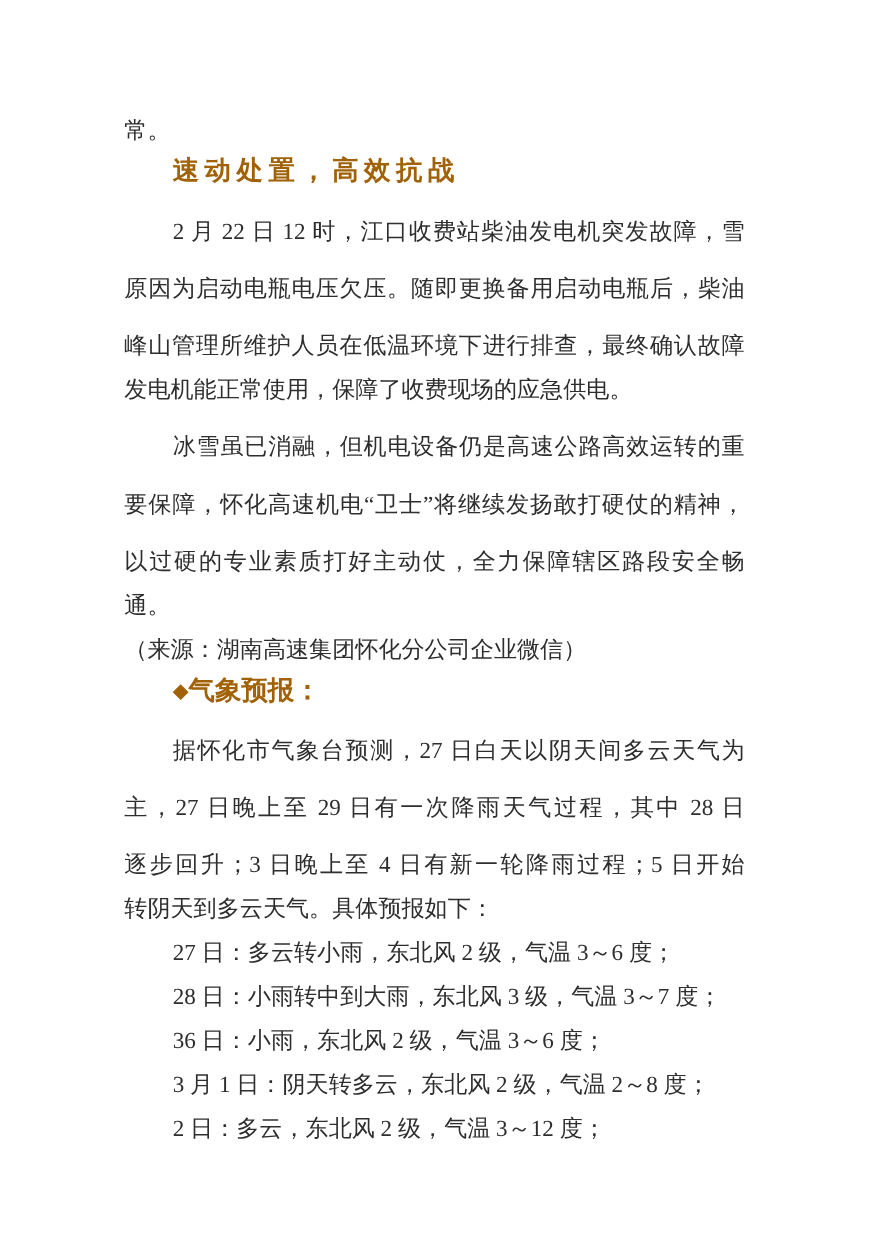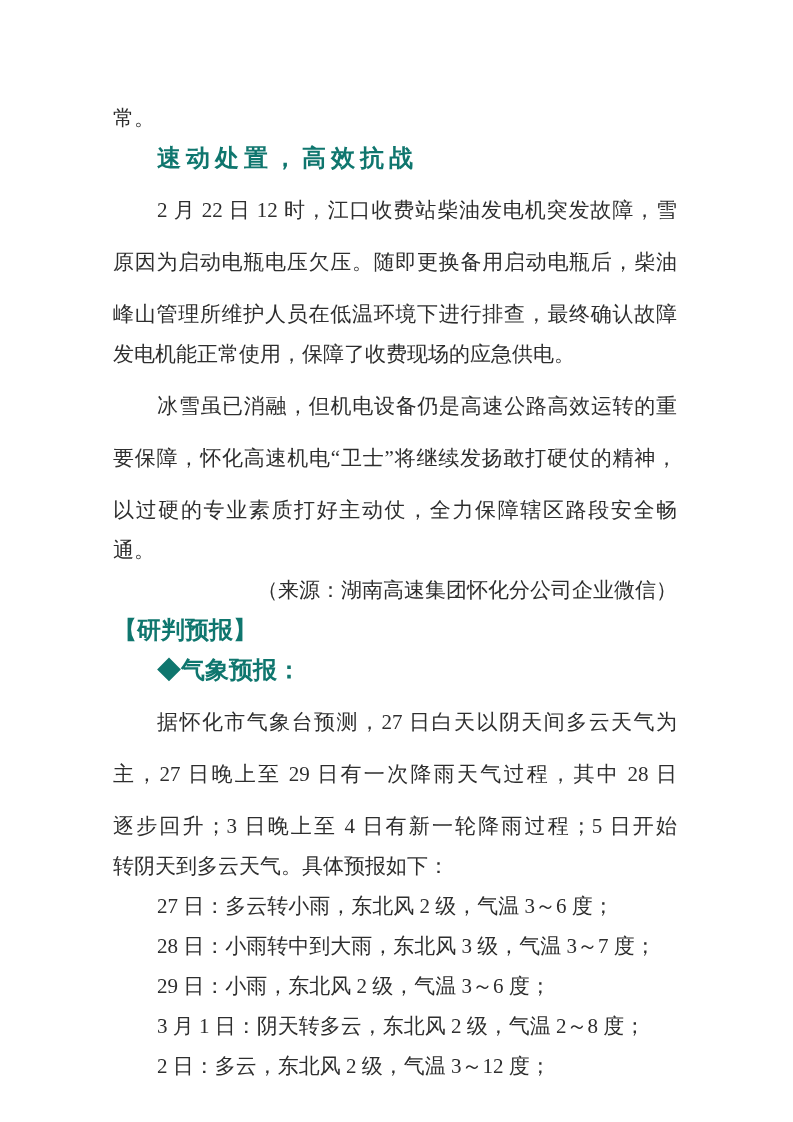--- a/index.html
+++ b/index.html
@@ -21,54 +21,53 @@
     width: 564px;
   }
   .line {
     height: 40px;
     line-height: 40px;
     font-family: "Liberation Serif", "DejaVu Serif", serif;
     font-size: 21px;
     color: #2e2e2e;
   }
   .style-heading {
-    font-family: Liberation Serif, serif;
+    font-family: Liberation Mono, monospace;
     font-weight: bold;
     font-size: 24px;
-    color: #0f766e;
+    color: #a16207;
   }
   .style-title {
     letter-spacing: 5px;
   }
   .align-left { white-space: nowrap; text-align: left; }
-  .align-right { white-space: nowrap; text-align: right; }
+  .align-right { white-space: nowrap; }
   .align-justify { text-align: justify; text-align-last: justify; margin-top: 12px; }
   .indent-1 { padding-left: 44px; }
 </style>
 </head>
 <body>
 
 <div class="page">
   <div class="content" id="doc-lines">
       <div class="line align-left">常。</div>
       <div class="line align-left style-heading style-title indent-1">速动处置，高效抗战</div>
       <div class="line align-justify indent-1">2 月 22 日 12 时，江口收费站柴油发电机突发故障，雪</div>
       <div class="line align-justify">原因为启动电瓶电压欠压。随即更换备用启动电瓶后，柴油</div>
       <div class="line align-justify">峰山管理所维护人员在低温环境下进行排查，最终确认故障</div>
       <div class="line align-left">发电机能正常使用，保障了收费现场的应急供电。</div>
       <div class="line align-justify indent-1">冰雪虽已消融，但机电设备仍是高速公路高效运转的重</div>
       <div class="line align-justify">要保障，怀化高速机电“卫士”将继续发扬敢打硬仗的精神，</div>
       <div class="line align-justify">以过硬的专业素质打好主动仗，全力保障辖区路段安全畅</div>
       <div class="line align-left">通。</div>
       <div class="line align-right">（来源：湖南高速集团怀化分公司企业微信）</div>
-      <div class="line align-left style-heading">【研判预报】</div>
       <div class="line align-left style-heading indent-1">◆气象预报：</div>
       <div class="line align-justify indent-1">据怀化市气象台预测，27 日白天以阴天间多云天气为</div>
       <div class="line align-justify">主，27 日晚上至 29 日有一次降雨天气过程，其中 28 日</div>
       <div class="line align-justify">逐步回升；3 日晚上至 4 日有新一轮降雨过程；5 日开始</div>
       <div class="line align-left">转阴天到多云天气。具体预报如下：</div>
       <div class="line align-left indent-1">27 日：多云转小雨，东北风 2 级，气温 3～6 度；</div>
       <div class="line align-left indent-1">28 日：小雨转中到大雨，东北风 3 级，气温 3～7 度；</div>
-      <div class="line align-left indent-1">29 日：小雨，东北风 2 级，气温 3～6 度；</div>
+      <div class="line align-left indent-1">36 日：小雨，东北风 2 级，气温 3～6 度；</div>
       <div class="line align-left indent-1">3 月 1 日：阴天转多云，东北风 2 级，气温 2～8 度；</div>
       <div class="line align-left indent-1">2 日：多云，东北风 2 级，气温 3～12 度；</div>
     </div>
 </div>
 
 </body></html>

